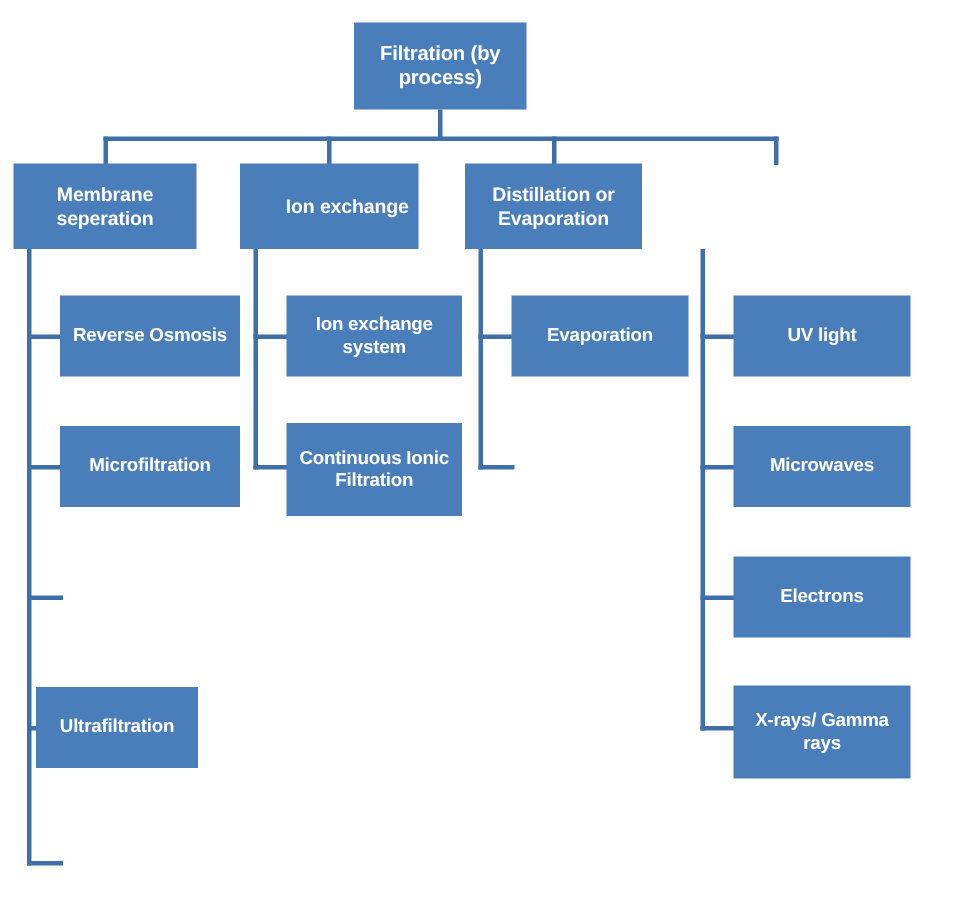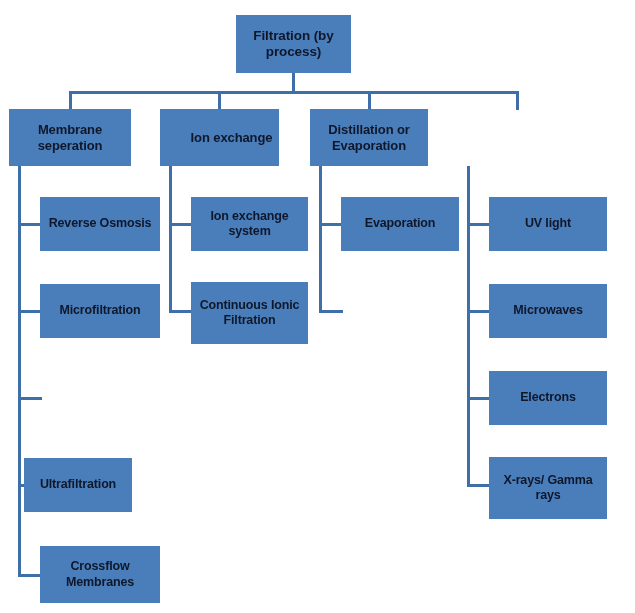--- a/index.html
+++ b/index.html
@@ -13,21 +13,21 @@
   #canvas {
     position: relative;
     width: 635px;
     height: 613px;
     background: #ffffff;
     overflow: hidden;
   }
   .node {
     position: absolute;
     background: #4a7ebb;
-    color: #0f172a;
+    color: #ffffff;
     font-weight: bold;
     display: flex;
     align-items: center;
     justify-content: center;
     text-align: center;
     line-height: 1.22;
     box-sizing: border-box;
     padding: 2px 6px;
     z-index: 2;
   }
@@ -92,23 +92,20 @@
 
   <div class="node node-leaf" style="left:40px; top:197px; width:120px; height:54px;">
     <span>Reverse Osmosis</span>
   </div>
   <div class="node node-leaf" style="left:40px; top:284px; width:120px; height:54px;">
     <span>Microfiltration</span>
   </div>
   <div class="node node-leaf" style="left:24px; top:458px; width:108px; height:54px;">
     <span>Ultrafiltration</span>
   </div>
-  <div class="node node-leaf" style="left:40px; top:546px; width:120px; height:57px;">
-    <span>Crossflow Membranes</span>
-  </div>
 
   <div class="conn conn-v" style="left:169px; top:166px; height:147px;"></div>
 
   <div class="conn conn-h" style="left:169px; top:223px; width:24px;"></div>
   <div class="conn conn-h" style="left:169px; top:310px; width:24px;"></div>
 
   <div class="node node-leaf" style="left:191px; top:197px; width:117px; height:54px;">
     <span>Ion exchange system</span>
   </div>
   <div class="node node-leaf" style="left:191px; top:282px; width:117px; height:62px;">

